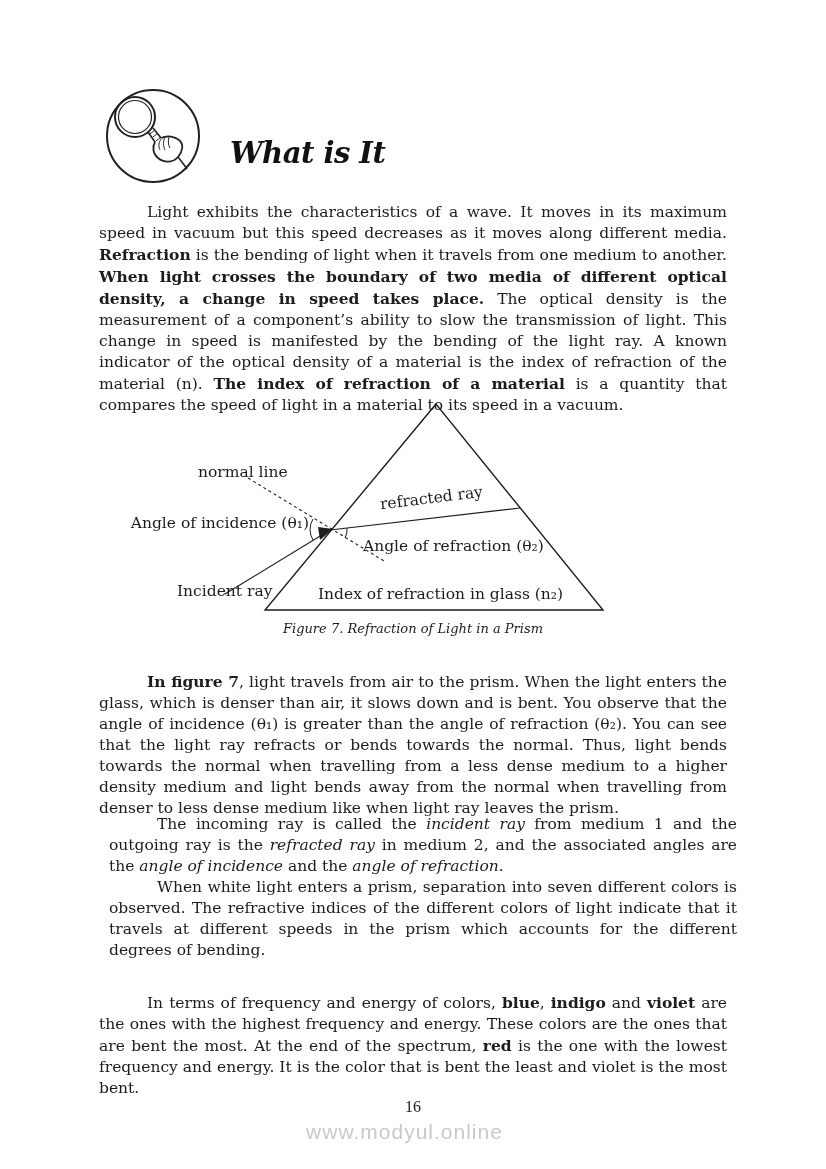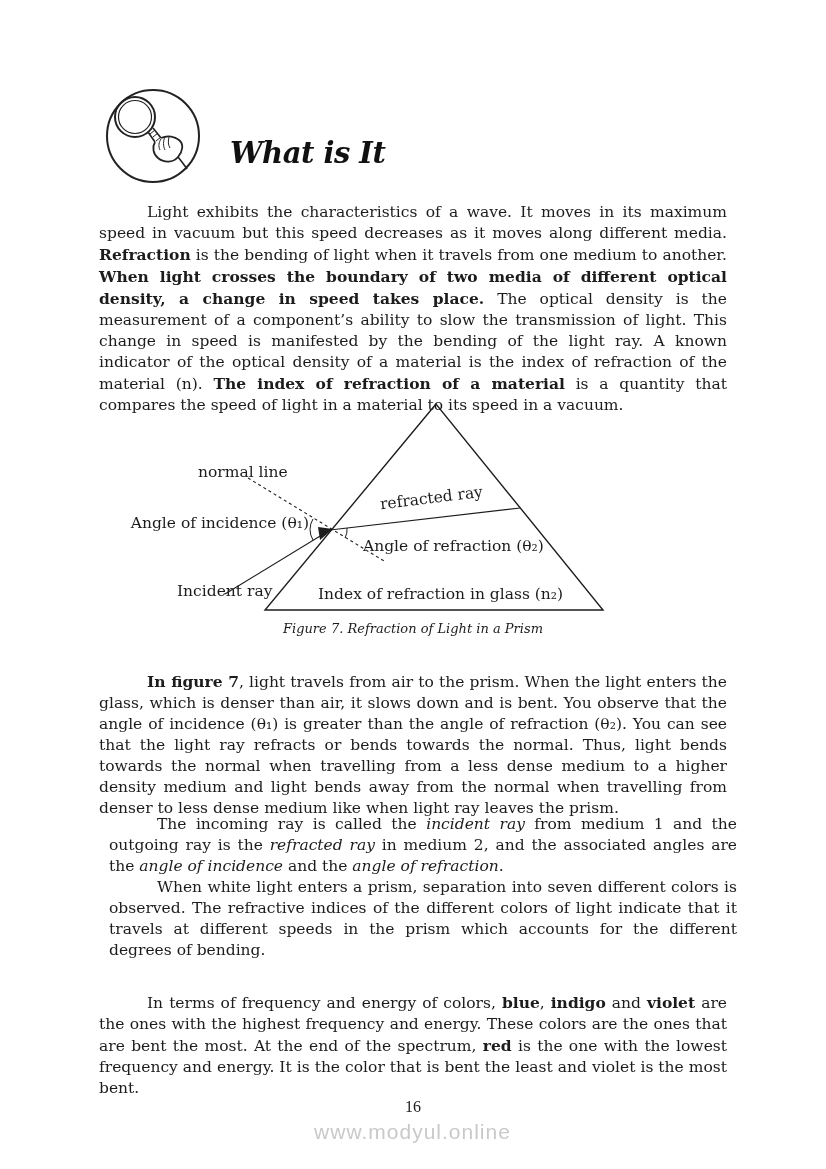--- a/index.html
+++ b/index.html
@@ -61,21 +61,20 @@
     text-align:center;
     font-family:Liberation Serif, serif;
     font-size:16px; color:#1c1c1c;
   }
   .watermark{
     position:absolute; left:0; top:1120px; width:809px;
     text-align:center;
     font-family:"Liberation Sans", sans-serif;
     font-size:21px; color:#c9c9c9;
     letter-spacing:1px;
-    padding-left:8px;
   }
 </style>
 </head>
 <body>
 
 <div class="page">
 
   <svg class="header-icon" viewBox="0 0 98 98" aria-hidden="true">
     <circle cx="49" cy="49" r="46" fill="none" stroke="#222" stroke-width="2"></circle>
     <circle cx="31" cy="30" r="20" fill="none" stroke="#222" stroke-width="2"></circle>

